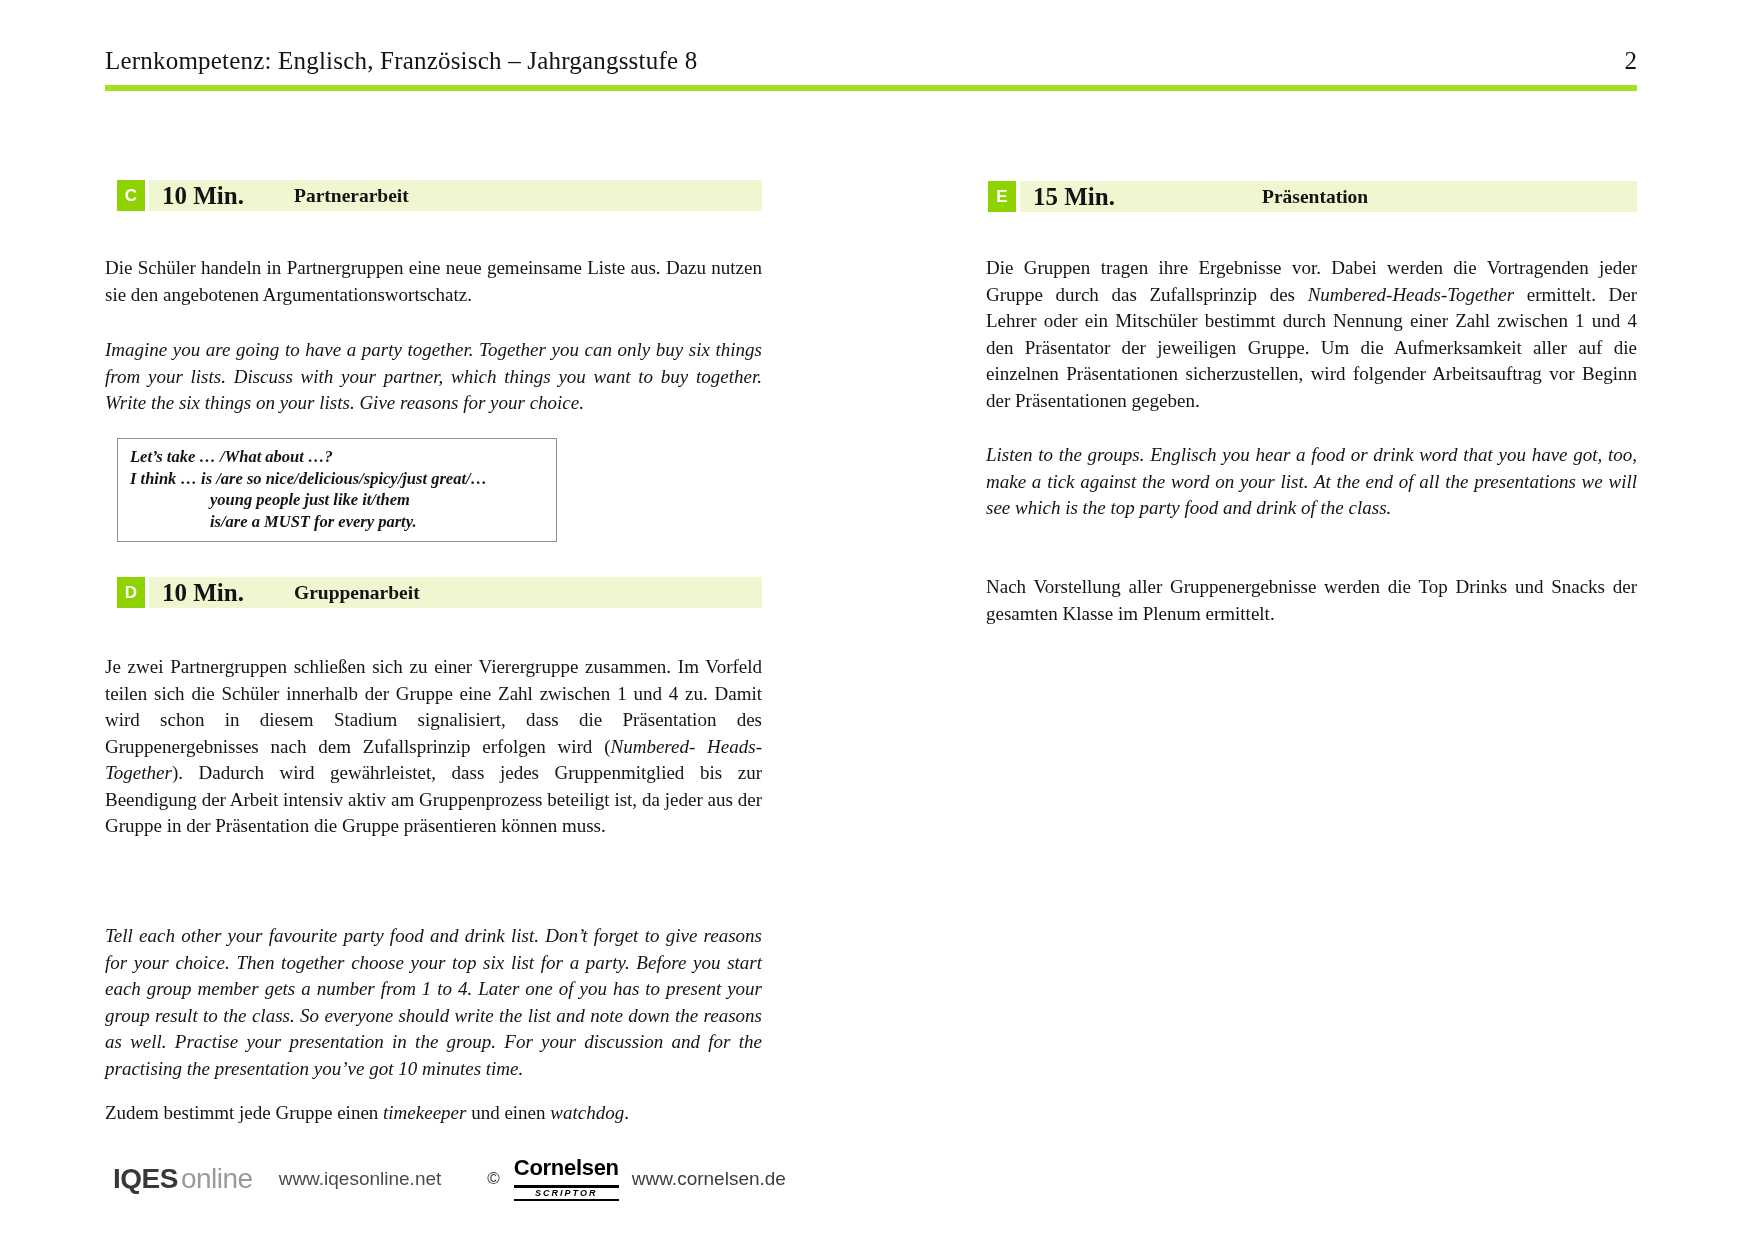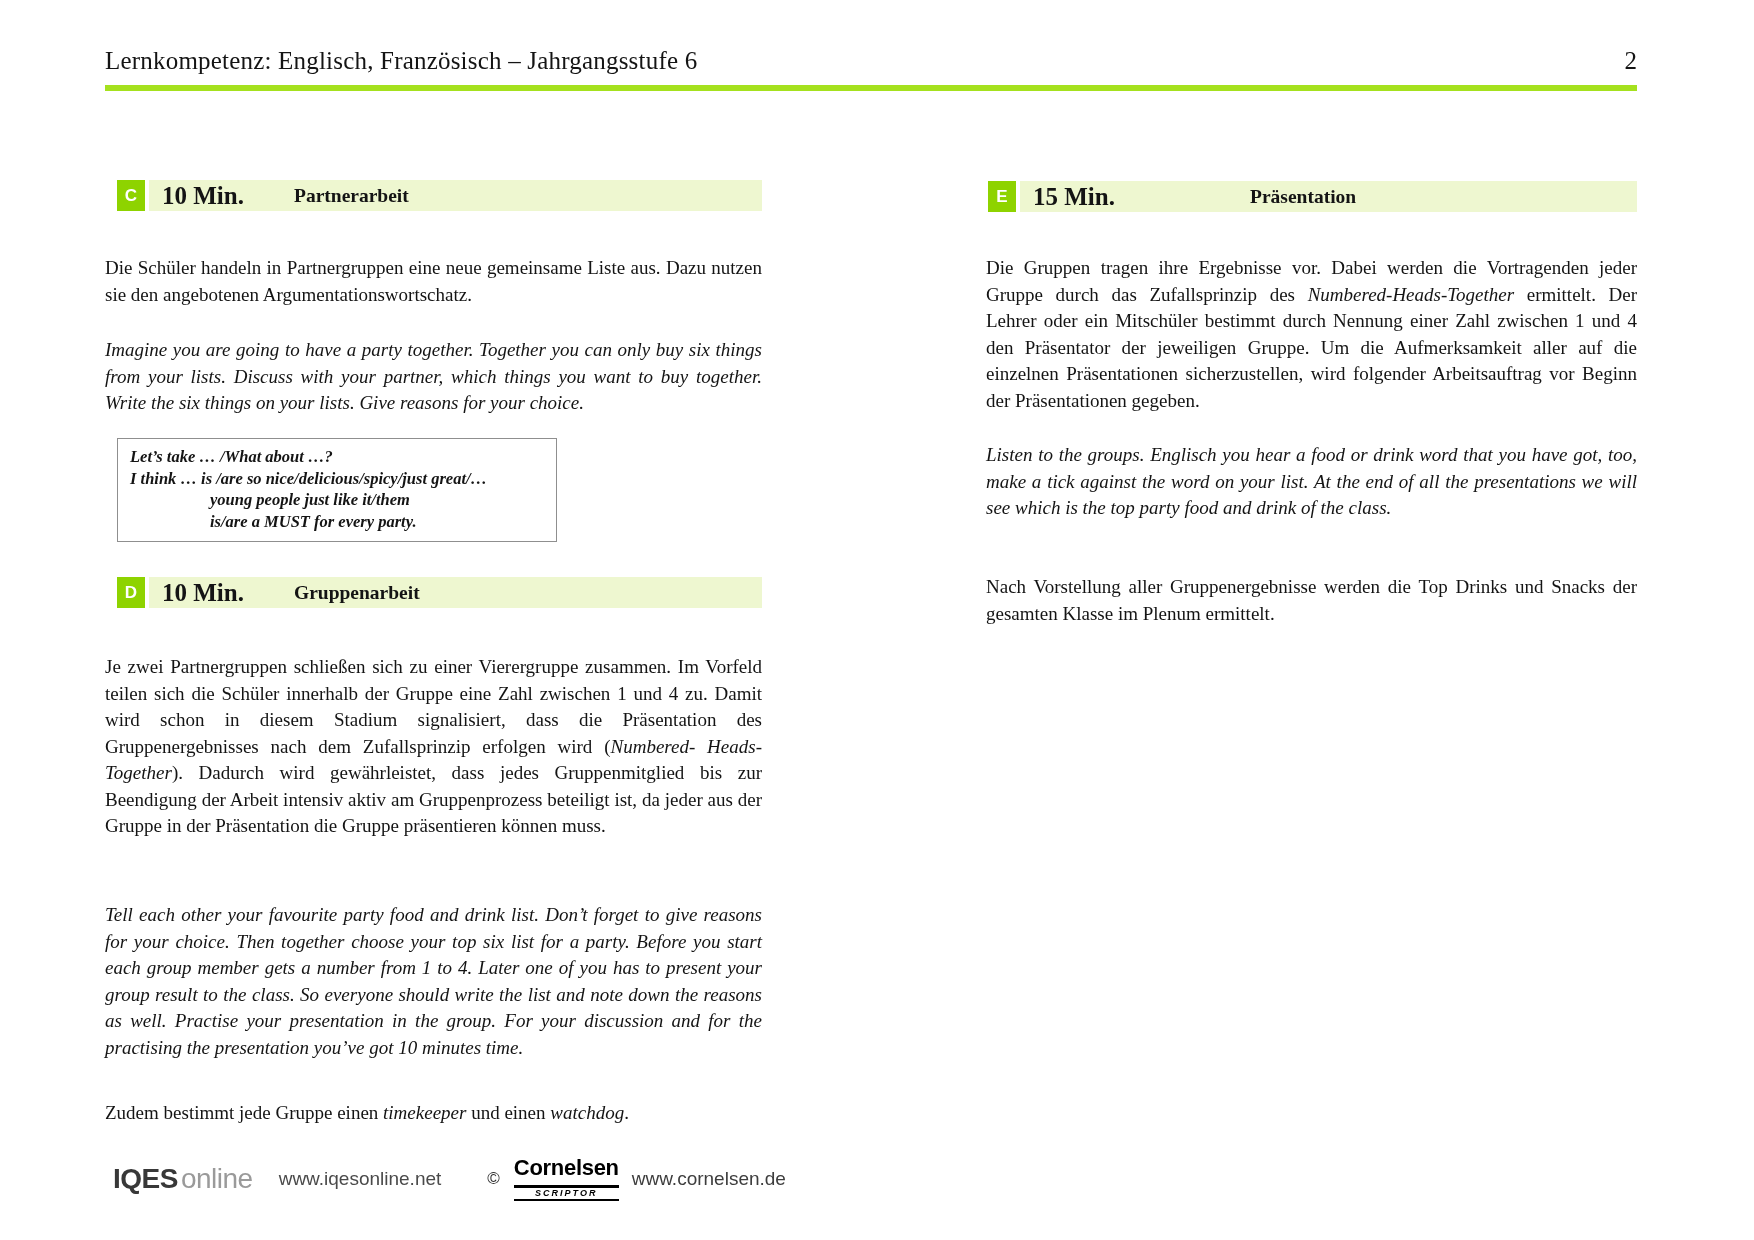--- a/index.html
+++ b/index.html
@@ -23,31 +23,31 @@
     font-family:"Liberation Sans",sans-serif;font-weight:bold;font-size:17px;
     display:flex;align-items:center;justify-content:center;flex:0 0 28px;
   }
   .bar .strip{flex:1;background:var(--bar_bg,#eef7d0);margin-left:4px;position:relative;display:flex;align-items:center;}
   .bar .duration{font-weight:bold;font-size:25px;margin-left:13px;}
   .bar .sec-title{font-weight:bold;font-size:19.5px;position:absolute;}
   .bar-c{left:117px;top:180px;width:645px;}
   .bar-d{left:117px;top:577px;width:645px;}
   .bar-e{left:988px;top:181px;width:649px;}
   .bar-c .sec-title,.bar-d .sec-title{left:145px;}
-  .bar-e .sec-title{left:230px;}
+  .bar-e .sec-title{left:242px;}
   
   .para{font-size:19px;line-height:26.5px;text-align:justify;}
   .para i{font-style:italic;}
   .ital{font-style:italic;}
   .colL{left:105px;width:657px;}
   .colR{left:986px;width:651px;}
   .p-c-intro{top:236px;}
   .p-c-task{top:318px;}
   .p-d-intro{top:635px;}
-  .p-d-task{top:883px;}
+  .p-d-task{top:904px;}
   .p-zudem{top:1081px;text-align:left;}
   .p-e-intro{top:236px;}
   .p-e-task{top:423px;}
   .p-e-outro{top:530px;margin-top:44px;}
   
   .phrase-box{
     left:117px;top:438px;width:400px;
     border:1px solid #8f8f8f;
     padding:7px 26px 9px 12px;
     font-weight:bold;font-style:italic;
@@ -65,21 +65,21 @@
   .cornelsen{margin-left:14px;display:inline-block;text-align:center;}
   .corn-name{font-weight:bold;font-size:22px;color:#000;letter-spacing:-.3px;
              border-bottom:3px solid #000;padding-bottom:8px;line-height:19px;}
   .corn-sub{font-weight:bold;font-style:italic;font-size:9px;letter-spacing:2px;color:#000;
             border-bottom:2px solid #000;line-height:11px;}
   .corn-url{font-size:19px;color:#3d3d3d;margin-left:13px;}
 </style>
 </head>
 <body>
 
-<div class="abs page-title">Lernkompetenz: Englisch, Französisch – Jahrgangsstufe 6</div>
+<div class="abs page-title">Lernkompetenz: Englisch, Französisch – Jahrgangsstufe 8</div>
 <div class="abs page-number">2</div>
 <div class="abs head-rule"></div>
 
 <div class="abs bar bar-c">
   <span class="badge">C</span>
   <span class="strip">
     <span class="duration">10 Min.</span>
     <span class="sec-title">Partnerarbeit</span>
   </span>
 </div>

